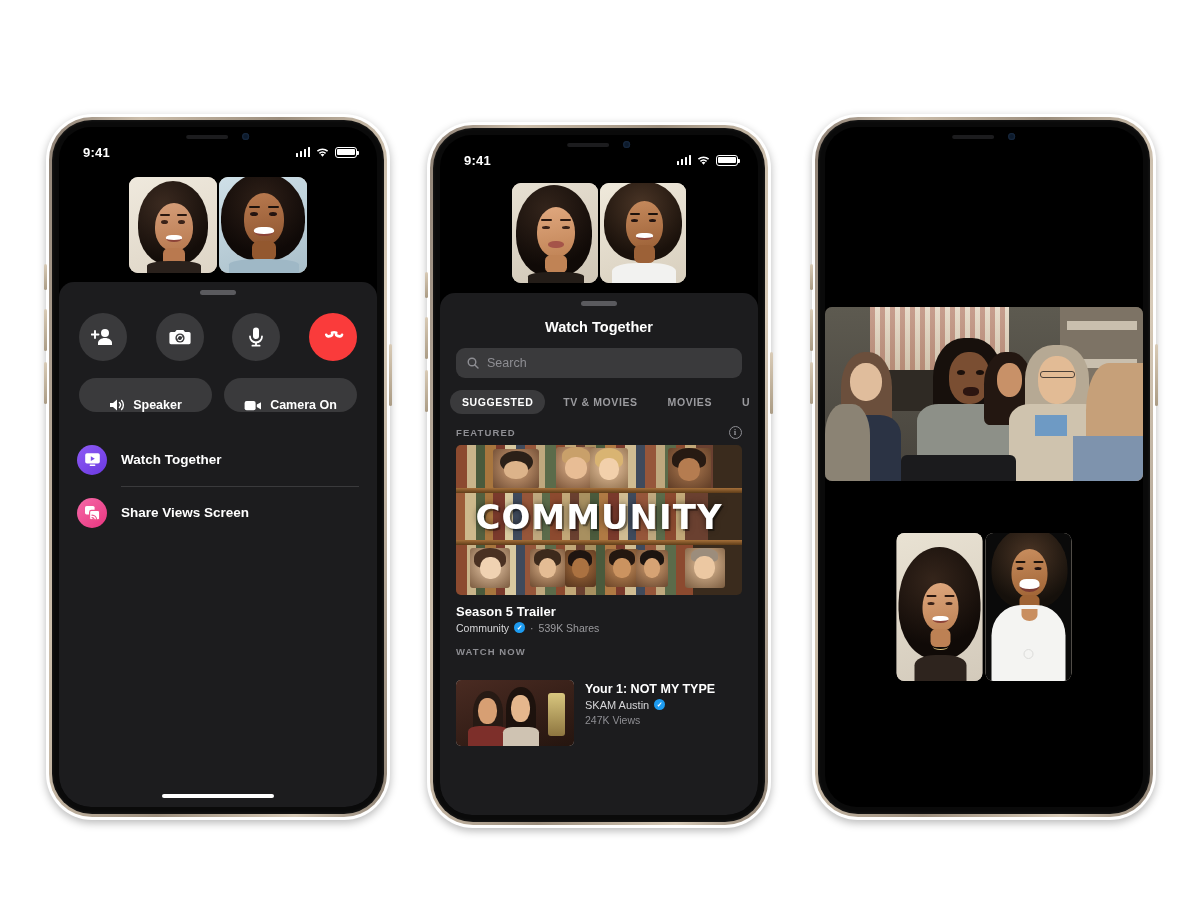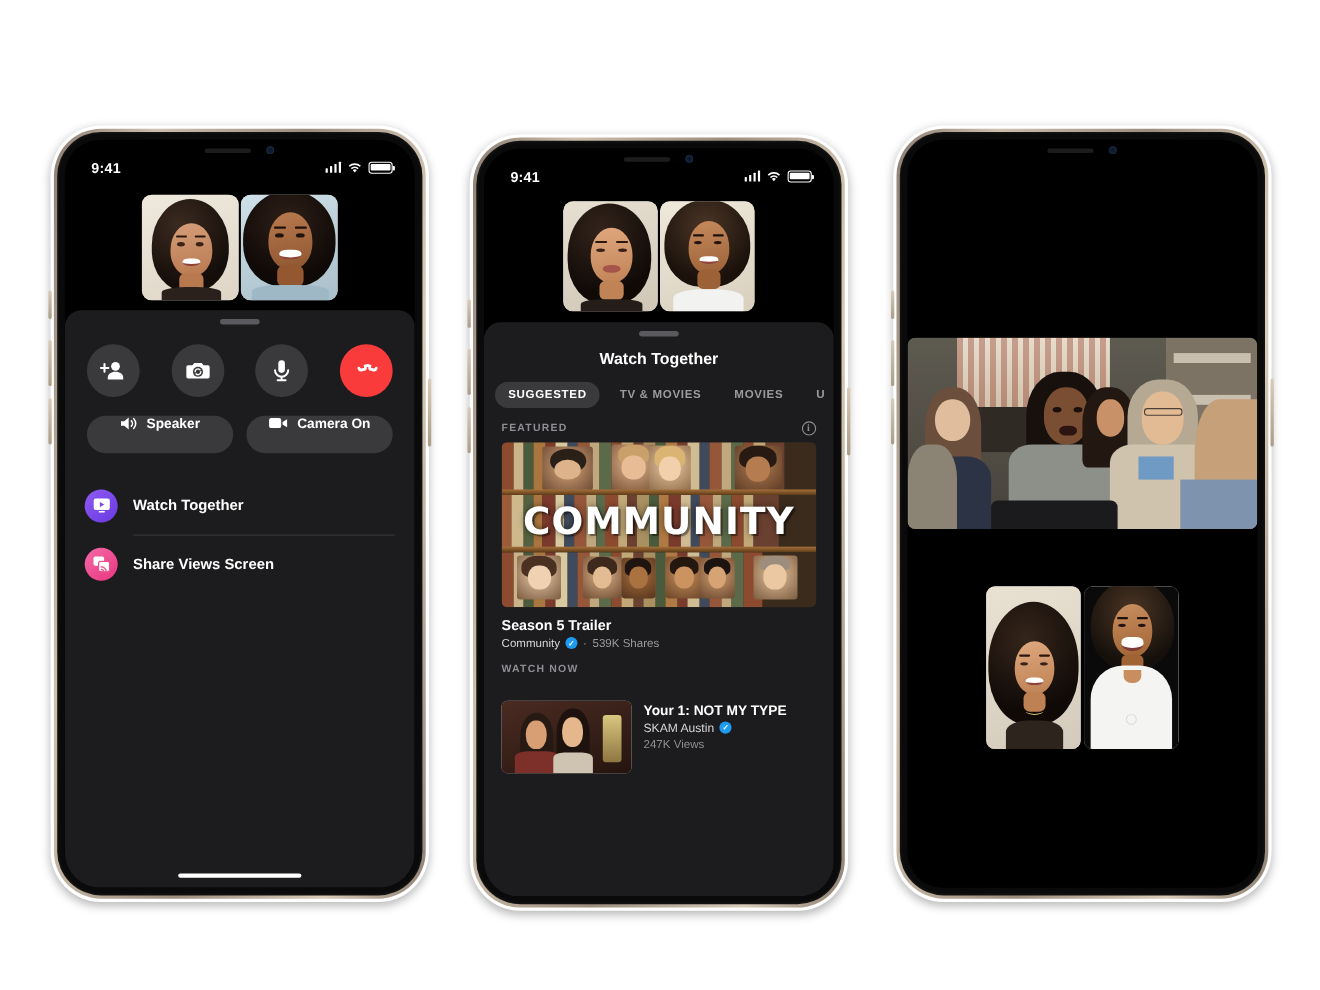--- a/index.html
+++ b/index.html
@@ -88,21 +88,21 @@
   .drag-handle { width: 36px; height: 4.5px; background: #5a5a5e; border-radius: 3px; margin: 8px auto 0; }
   .ctrl-row { display: flex; justify-content: space-between; align-items: center; padding: 18px 20px 0; }
   .ctrl-btn {
     width: 48px; height: 48px; border-radius: 50%; background: #3a3a3c;
     display: flex; align-items: center; justify-content: center; cursor: pointer;
   }
   .ctrl-btn.end { background: #fa3b3b; }
   .pill-row { display: flex; gap: 12px; padding: 17px 20px 0; }
   .pill {
     flex: 1; height: 34px; background: #3a3a3c; border-radius: 17px;
-    display: flex; align-items: flex-start; justify-content: center; gap: 8px;
+    display: flex; align-items: flex-end; justify-content: center; gap: 8px;
     color: #fff; font-size: 12.5px; font-weight: 700; cursor: pointer;
   }
   .menu-list { padding: 22px 18px 0; }
   .menu-item { display: flex; align-items: center; gap: 14px; padding: 11px 0; cursor: pointer; }
   .menu-ico { width: 30px; height: 30px; border-radius: 50%; display: flex; align-items: center; justify-content: center; flex: none; }
   .menu-label { color: #fff; font-size: 13.5px; font-weight: 700; }
   .menu-div { height: 1px; background: #3a3a3c; margin-left: 44px; }
 
   
   .wt-sheet {
@@ -371,20 +371,27 @@
           <div class="mouth" style="left:36px;top:50px;width:17px;height:7px;"></div>
           <div class="neck" style="left:34px;top:62px;width:21px;height:18px;background:#9c6137;"></div>
           <div class="shirt" style="left:12px;bottom:0;width:64px;height:20px;background:#f2f2f0;"></div>
         </div>
       </div>
 
       <div class="wt-sheet">
         <div class="drag-handle"></div>
         <div class="wt-title">Watch Together</div>
 
+        <div class="wt-search">
+          <svg width="12" height="12" viewBox="0 0 12 12">
+            <circle cx="5" cy="5" r="3.8" stroke="#8e8e93" stroke-width="1.4" fill="none"></circle>
+            <path d="M7.9 7.9L11 11" stroke="#8e8e93" stroke-width="1.4" stroke-linecap="round"></path>
+          </svg>
+          <span>Search</span>
+        </div>
 
         <div class="wt-tabs">
           <div class="wt-tab active">SUGGESTED</div>
           <div class="wt-tab">TV &amp; MOVIES</div>
           <div class="wt-tab">MOVIES</div>
           <div class="wt-tab">U</div>
         </div>
 
         <div class="sect-head">
           <span>FEATURED</span>

